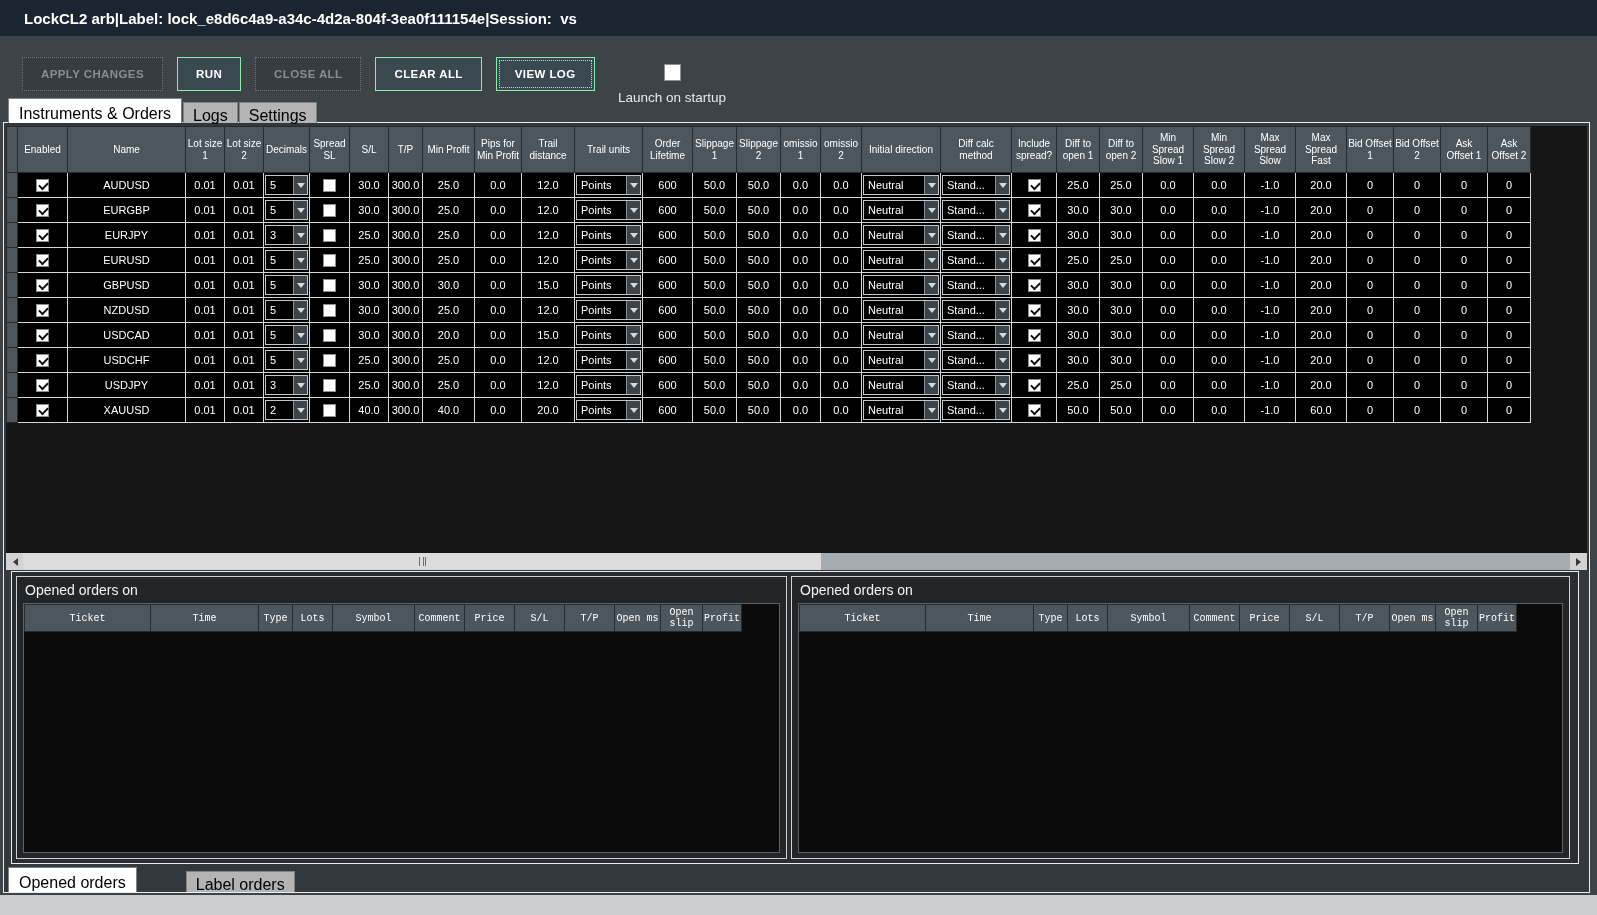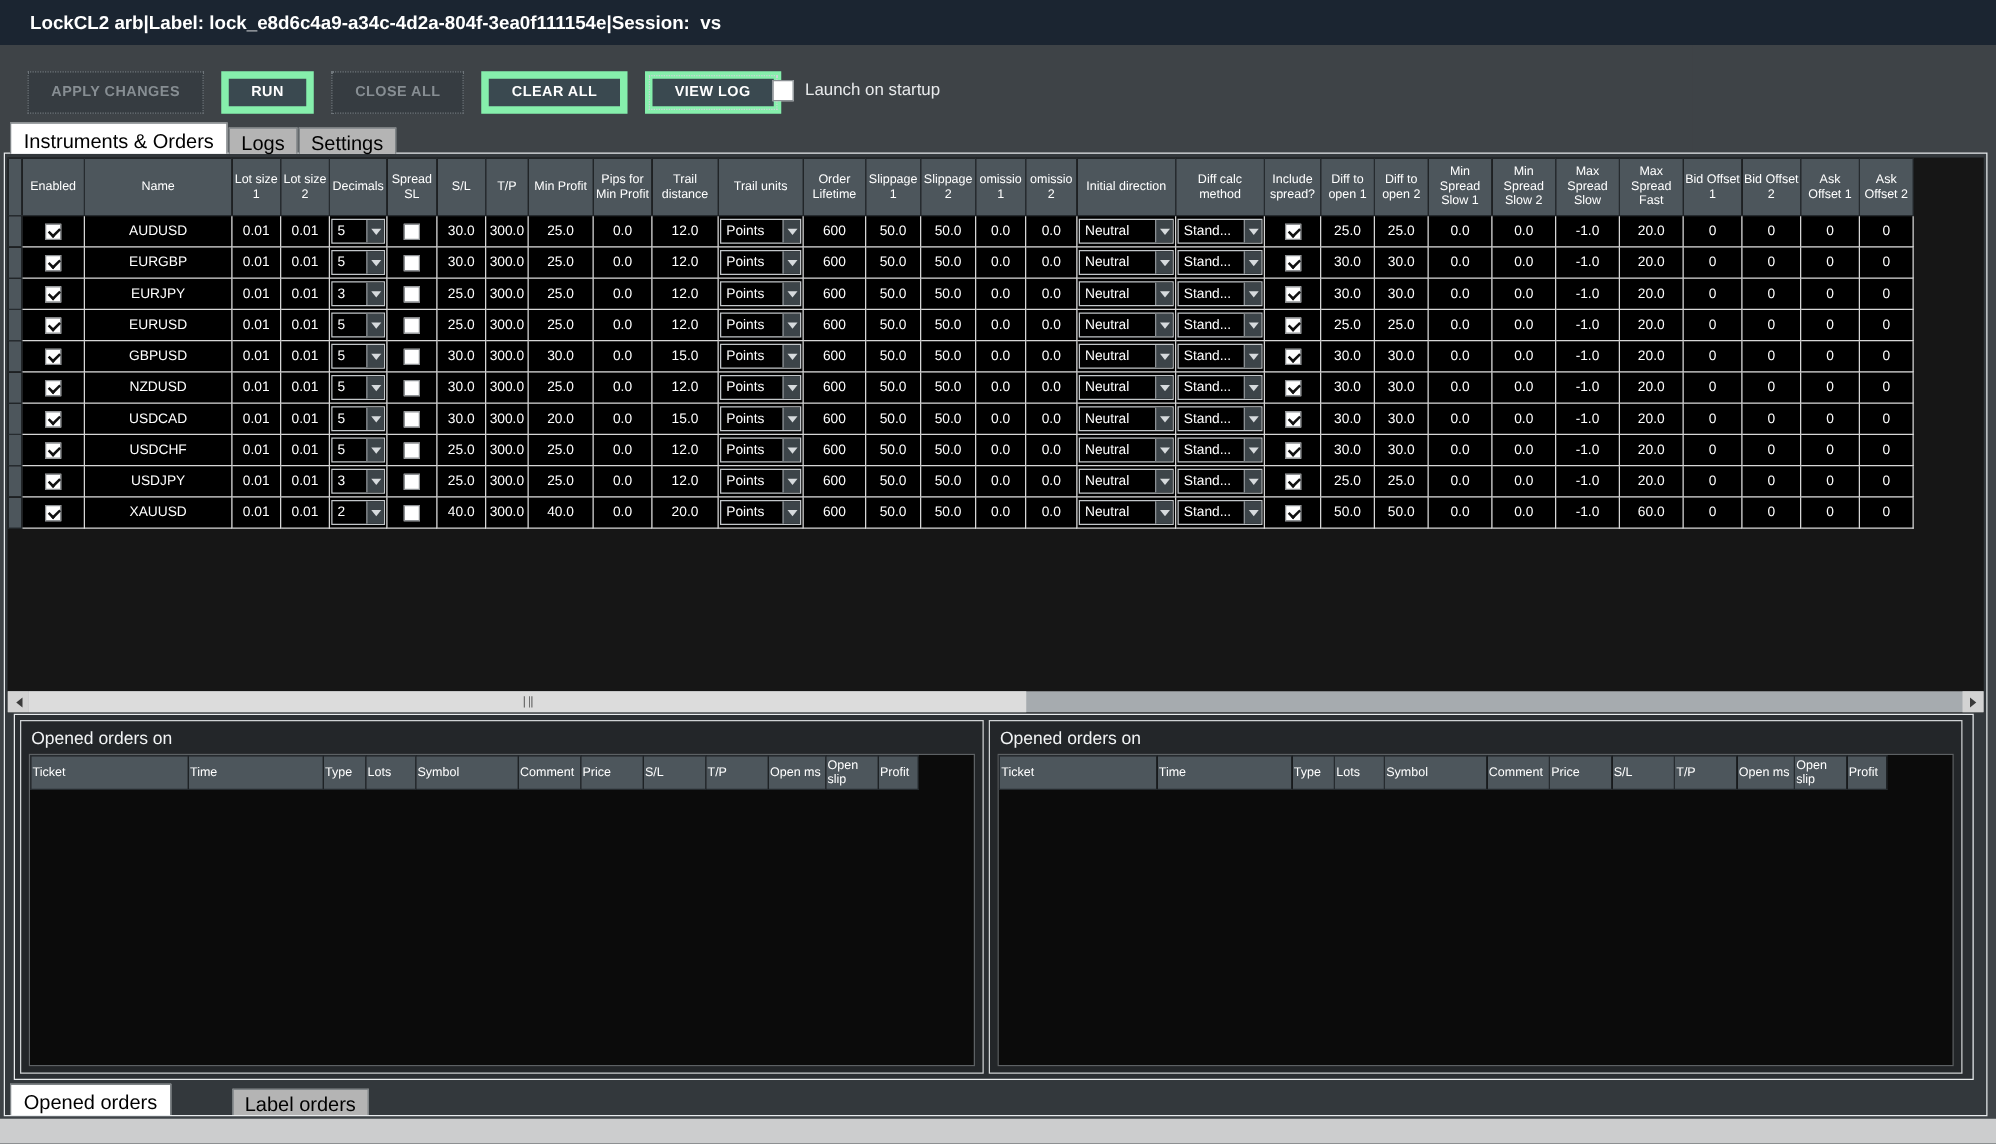--- a/index.html
+++ b/index.html
@@ -9,25 +9,25 @@
 
   
   .titlebar { position:absolute; left:0; top:0; width:1597px; height:36px;
     background:var(--titlebar-bg,#1b2531); color:#fff; font-size:15px; font-weight:bold;
     display:flex; align-items:center; padding-left:24px; white-space:pre; }
 
   
   .btnrow { position:absolute; left:22px; top:57px; display:flex; gap:14px; }
   .btn { height:34px; padding:0 18px; background:var(--button-bg,#3a4950); color:#fff;
     font-family:"Liberation Sans",sans-serif; font-size:11.5px; font-weight:bold; letter-spacing:.4px;
-    border:6px solid #86efac; cursor:pointer; }
+    border:1px solid #86efac; cursor:pointer; }
   .btn.disabled { color:#878e93; background:#363c41; border:1px dotted #6f767b; }
   .btn.focus { outline:1px dotted #cdd3d7; outline-offset:-4px; }
-  .startup { position:absolute; left:618px; top:64px; display:flex; align-items:flex-start; gap:9px;
-    color:#e8eaec; font-size:13.5px; cursor:pointer; }
+  .startup { position:absolute; left:618px; top:64px; display:flex; align-items:center; gap:9px;
+    color:#e8eaec; font-size:13.5px; cursor:pointer;flex-direction:column; }
   .bigcb { display:inline-block; width:17px; height:17px; background:#fff; border:1px solid #8b9094; }
 
   
   .tabstrip { position:absolute; left:8px; top:98px; display:flex; align-items:flex-end; height:25px; z-index:3; }
   .tab { background:var(--inactive-tab-bg,#b4b4b4); color:#000; font-size:16px; padding:4px 9px 3px;
     border:1px solid #7e8386; border-bottom:none; margin-right:1px; cursor:pointer; height:21px; }
   .tab.active { background:var(--active-tab-bg,#ffffff); height:25px; padding:6px 10px 3px; position:relative; z-index:4; }
 
   
   .panel { position:absolute; left:3px; top:122px; width:1587px; height:771px;
@@ -73,21 +73,21 @@
   
   .orders-wrap { position:absolute; left:7px; top:448px; width:1568px; height:293px;
     border:1px solid #e9ecee; background:#2a2e32; }
   .orders-panel { position:absolute; top:4px; height:283px; border:1px solid #cfd2d4; background:#232629; }
   .orders-panel.p1 { left:4px; width:771px; }
   .orders-panel.p2 { left:779px; width:779px; }
   .orders-title { height:24px; color:#f2f4f5; font-size:14px; padding:5px 0 0 8px; }
   .orders-grid { position:absolute; left:6px; right:6px; top:26px; bottom:5px; background:#0b0b0b; border:1px solid #5d6164; overflow:hidden; }
   .otable { border-collapse:collapse; table-layout:fixed; }
   .otable th { background:var(--grid-header-bg,#4d565c); color:#fff; font-size:10px; font-weight:normal;
-    border:1px solid #262b2f; height:27px; padding:0 1px; line-height:1.1; text-align:left; vertical-align:middle; overflow:hidden; }
+    border:1px solid #262b2f; height:27px; padding:0 1px; line-height:1.1; text-align:center; vertical-align:middle; overflow:hidden;font-family:Liberation Mono, monospace; }
 
   
   .bottom-tabs { position:absolute; left:4px; top:746px; display:flex; align-items:flex-end; height:23px;gap:48px; }
   .bottom-strip { position:absolute; left:0; top:895px; width:1597px; height:20px; background:#cccdce; }
 </style>
 </head>
 <body>
 
 <div class="app">
 

